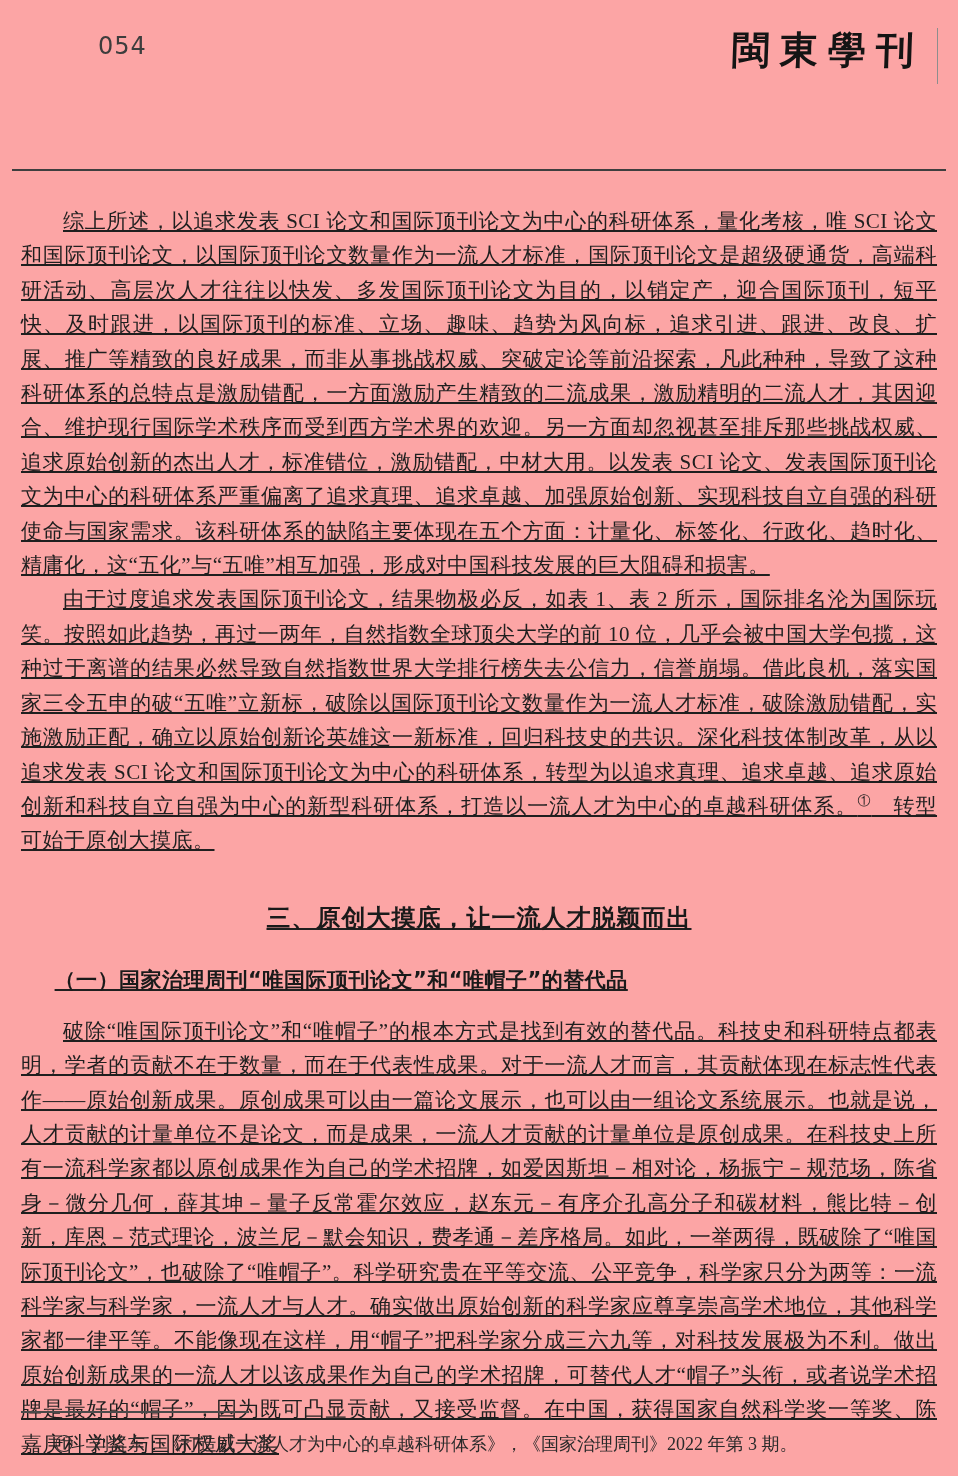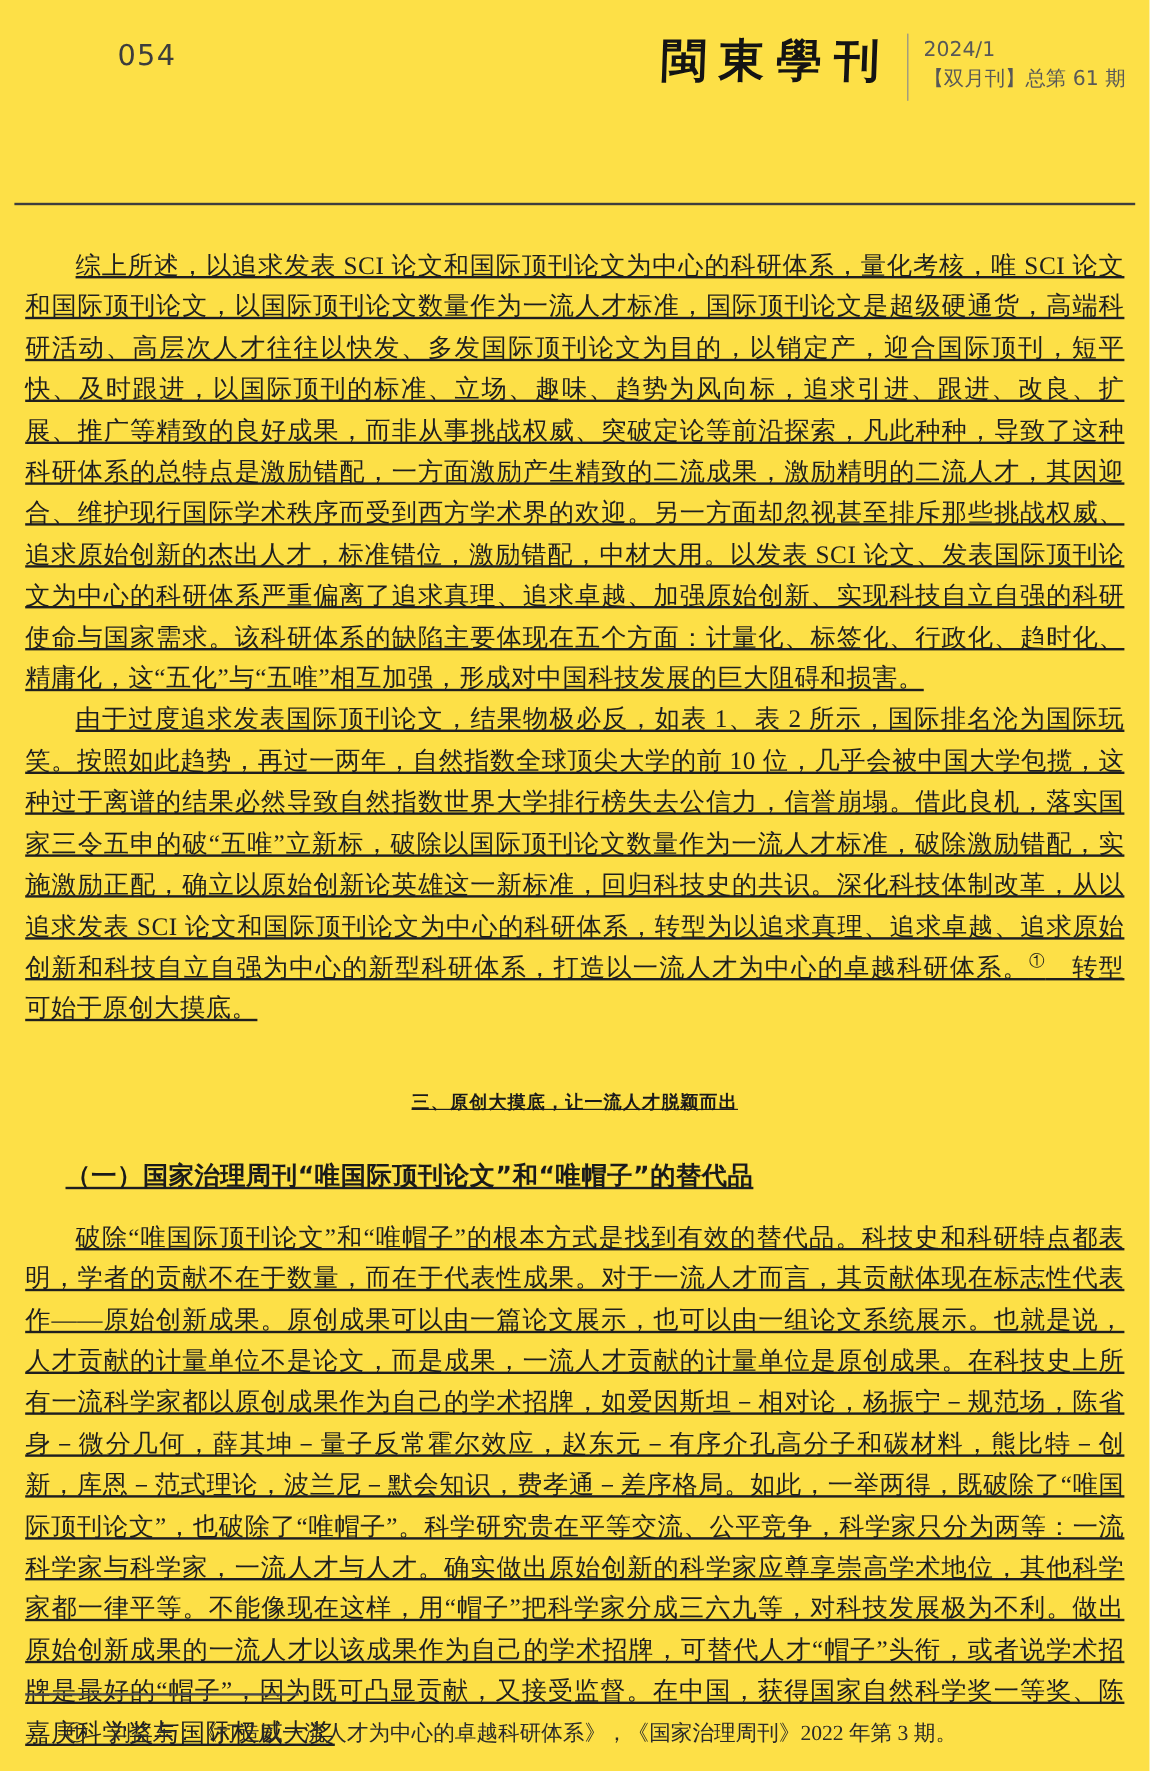--- a/index.html
+++ b/index.html
@@ -5,21 +5,21 @@
   html, body {
     margin: 0;
     padding: 0;
     background: #ffffff;
   }
   .page {
     position: relative;
     width: 958px;
     height: 1476px;
     margin: 0 auto;
-    background: #fde047;
+    background: #fca5a5;
     color: #1f1f1f;
     font-family: "Liberation Serif", "DejaVu Serif", serif;
     overflow: hidden;
   }
 
   
   .page-header {
     position: absolute;
     top: 0; left: 0; right: 0;
     height: 170px;
@@ -88,21 +88,21 @@
     margin: 0;
     font-size: 21px;
     line-height: 34.4px;
     text-indent: 2em;
     letter-spacing: 0.5px;
   }
   .section-heading {
     margin: 44px 0 0 0;
     font-family: "DejaVu Sans", "Liberation Sans", sans-serif;
     font-weight: 700;
-    font-size: 15px;
+    font-size: 24px;
     line-height: 32px;
     text-align: center;
     text-indent: 0;
     letter-spacing: 1px;
     color: #1a1a1a;
   }
   .subsection-heading {
     margin: 30px 0 18px 0;
     font-family: "DejaVu Sans", "Liberation Sans", sans-serif;
     font-weight: 700;
@@ -146,24 +146,20 @@
 <body>
 
 <div class="page">
 
   <header class="page-header">
     <div class="page-number">054</div>
 
     <div class="masthead">
       <div class="journal-title">閩東學刊</div>
       <div class="masthead-divider"></div>
-      <div class="issue-info">
-        <div>2024/1</div>
-        <div>【双月刊】总第 61 期</div>
-      </div>
     </div>
   </header>
 
   <div class="header-rule"></div>
 
   <main class="article-body">
 
     <p>综上所述，以追求发表 SCI 论文和国际顶刊论文为中心的科研体系，量化考核，唯 SCI 论文和国际顶刊论文，以国际顶刊论文数量作为一流人才标准，国际顶刊论文是超级硬通货，高端科研活动、高层次人才往往以快发、多发国际顶刊论文为目的，以销定产，迎合国际顶刊，短平快、及时跟进，以国际顶刊的标准、立场、趣味、趋势为风向标，追求引进、跟进、改良、扩展、推广等精致的良好成果，而非从事挑战权威、突破定论等前沿探索，凡此种种，导致了这种科研体系的总特点是激励错配，一方面激励产生精致的二流成果，激励精明的二流人才，其因迎合、维护现行国际学术秩序而受到西方学术界的欢迎。另一方面却忽视甚至排斥那些挑战权威、追求原始创新的杰出人才，标准错位，激励错配，中材大用。以发表 SCI 论文、发表国际顶刊论文为中心的科研体系严重偏离了追求真理、追求卓越、加强原始创新、实现科技自立自强的科研使命与国家需求。该科研体系的缺陷主要体现在五个方面：计量化、标签化、行政化、趋时化、精庸化，这“五化”与“五唯”相互加强，形成对中国科技发展的巨大阻碍和损害。</p>
 
     <p><span>由于过度追求发表国际顶刊论文，结果物极必反，如表 1、表 2 所示，国际排名沦为国际玩笑。按照如此趋势，再过一两年，自然指数全球顶尖大学的前 10 位，几乎会被中国大学包揽，这种过于离谱的结果必然导致自然指数世界大学排行榜失去公信力，信誉崩塌。借此良机，落实国家三令五申的破“五唯”立新标，破除以国际顶刊论文数量作为一流人才标准，破除激励错配，实施激励正配，确立以原始创新论英雄这一新标准，回归科技史的共识。深化科技体制改革，从以追求发表 SCI 论文和国际顶刊论文为中心的科研体系，转型为以追求真理、追求卓越、追求原始创新和科技自立自强为中心的新型科研体系，打造以一流人才为中心的卓越科研体系。</span><sup class="footnote-ref">①</sup><span>　转型可始于原创大摸底。</span></p>

